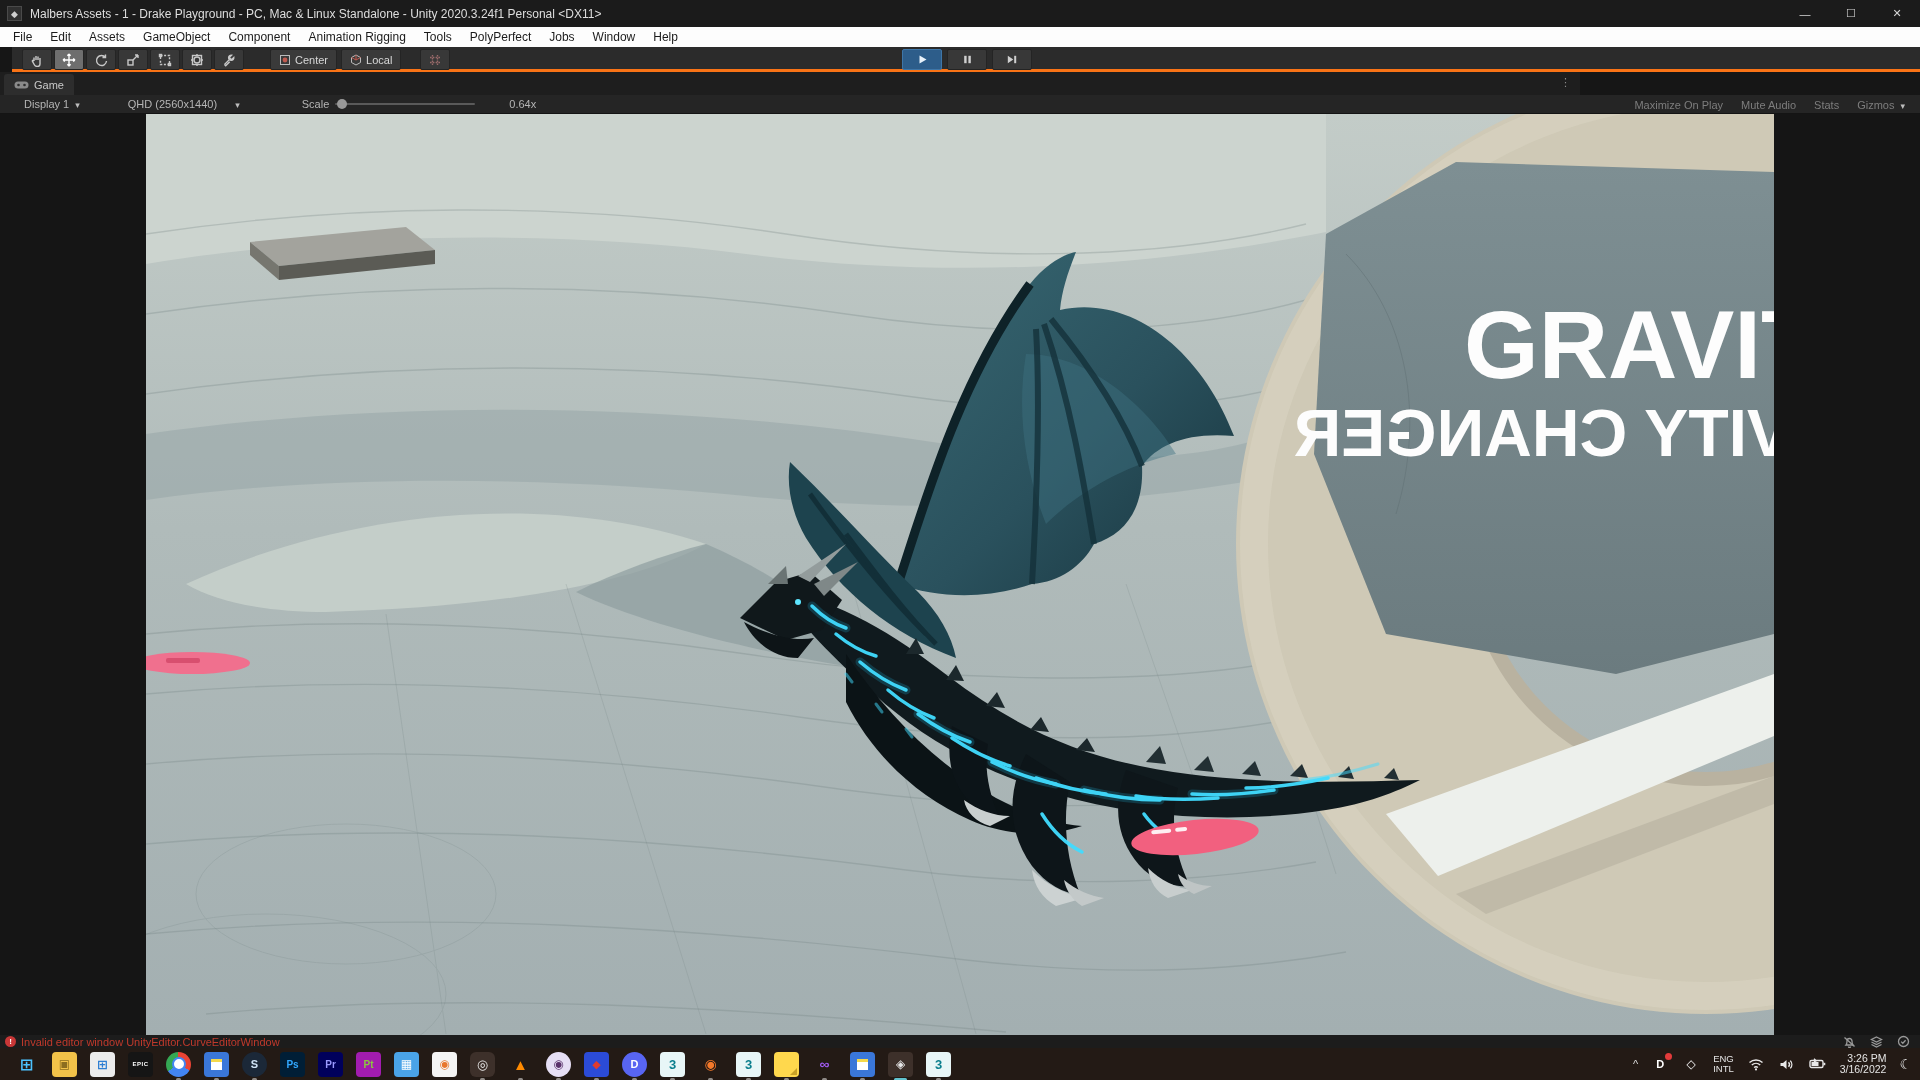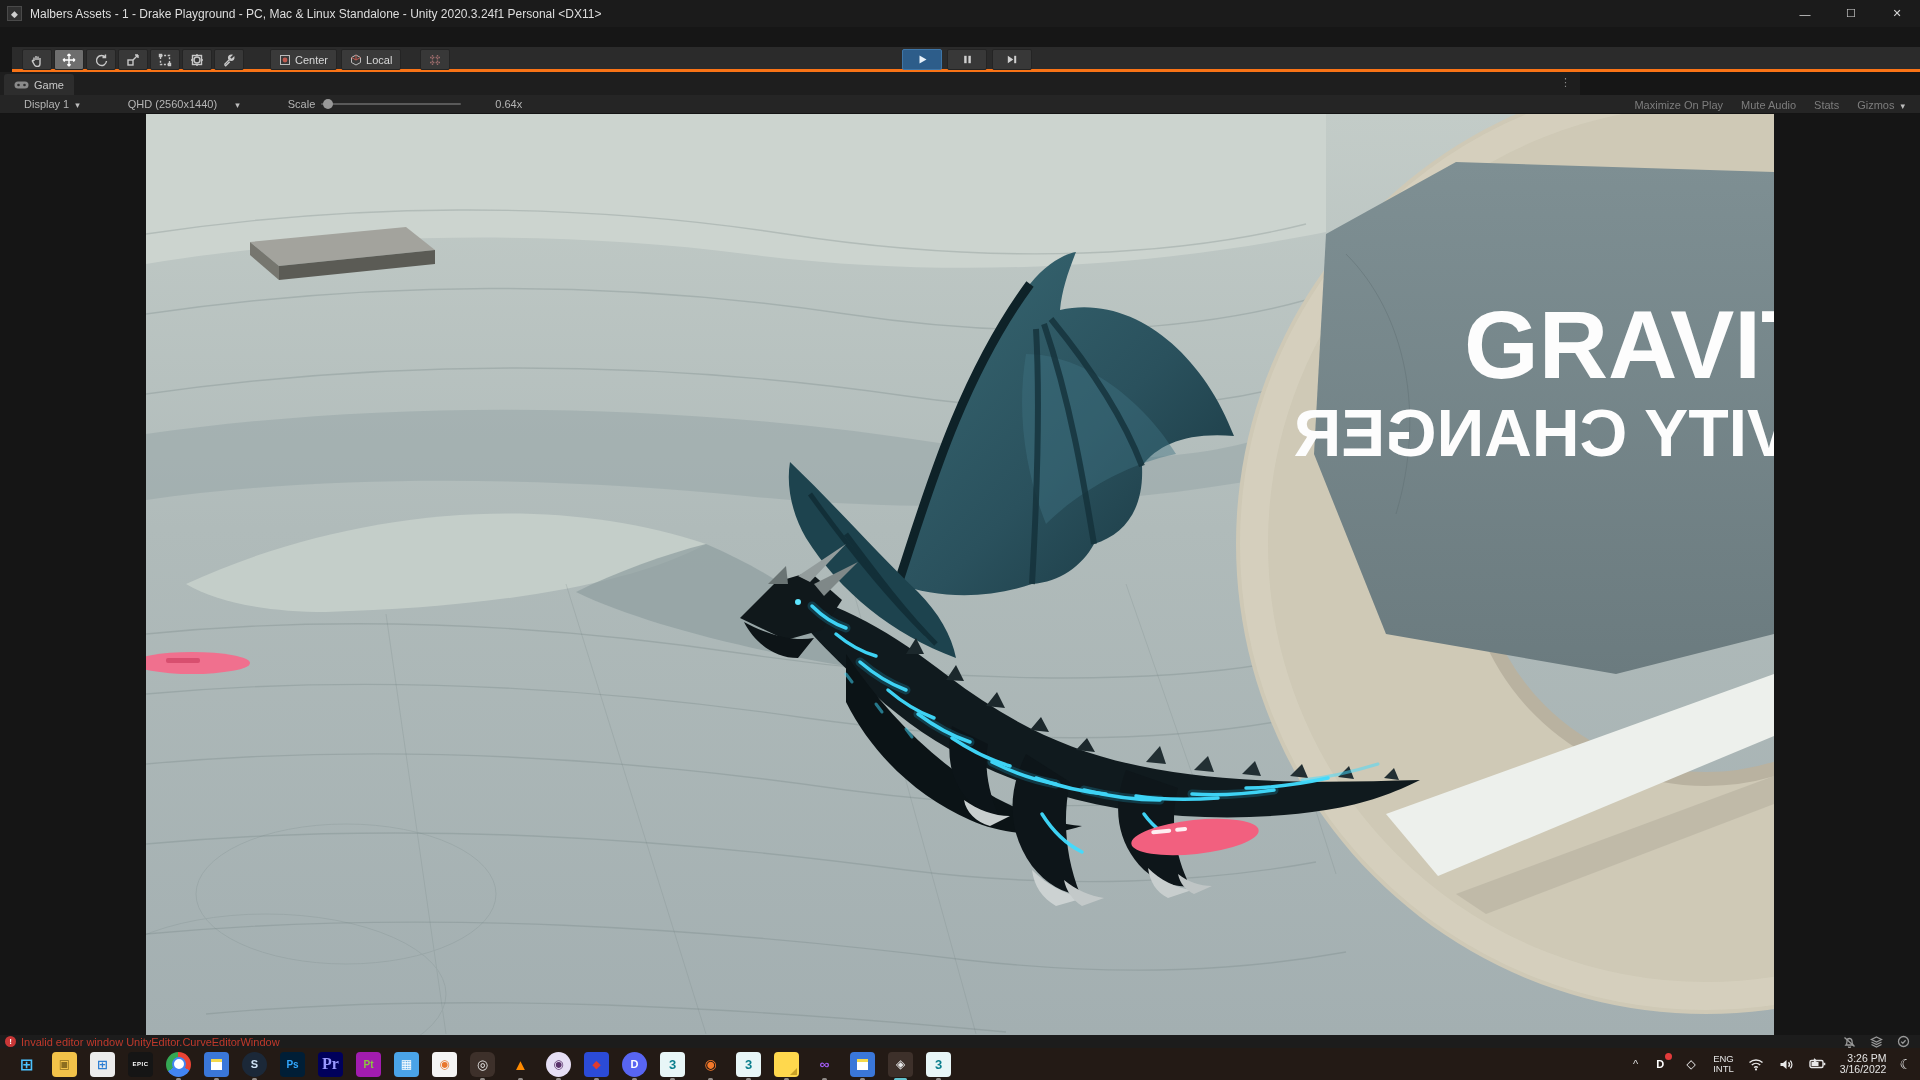--- a/index.html
+++ b/index.html
@@ -89,21 +89,21 @@
   .i-folder { background:#f2c249; color:#8c6d1f; font-size:12px; }
   .i-store { background:#ececec; color:#2f7fd3; font-size:13px; }
   .i-epic { background:#151515; color:#fff; font-size:6px; letter-spacing:.5px; }
   .i-chrome { border-radius:50%; background:conic-gradient(#ea4335 0 33%,#4285f4 33% 66%,#34a853 66% 100%); }
   .i-chrome::before { content:""; width:10px; height:10px; border-radius:50%; background:#fff;
     border:2px solid #4285f4; }
   .i-floppy { background:#3a77d9; }
   .i-floppy::before { content:""; width:11px; height:8px; background:#fff; border-top:3px solid #f5d94b; }
   .i-steam { border-radius:50%; background:#1b2838; color:#cfe3f5; font-size:11px; }
   .i-ps { background:#001e36; color:#31a8ff; font-size:10px; }
-  .i-pr { background:#00005b; color:#9999ff; font-size:16px;font-family:Liberation Serif, serif; }
+  .i-pr { background:#00005b; color:#9999ff; font-size:10px; }
   .i-pt { background:#a21caf; color:#8cc63f; font-size:10px; }
   .i-calc { background:#4aa3e8; color:#fff; font-size:12px; }
   .i-doc { background:#f4f4f4; color:#e8772e; font-size:12px; }
   .i-obs { background:#3d302a; border-radius:6px; color:#e8e8e8; font-size:13px; }
   .i-vlc { color:#ff8a00; font-size:15px; }
   .i-tor { border-radius:50%; background:#e6dff5; color:#59316b; font-size:12px; }
   .i-rb { background:#2b4bd7; color:#e03b2f; font-size:11px; }
   .i-discord { border-radius:50%; background:#5865f2; color:#fff; font-size:11px; }
   .i-max { background:#e8f6f7; color:#0b7f8e; font-size:13px; }
   .i-blender { color:#f5792a; font-size:14px; }
@@ -132,20 +132,33 @@
   <div class="titlebar">
     <div class="app-ico">◆</div>
     <span>Malbers Assets - 1 - Drake Playground - PC, Mac &amp; Linux Standalone - Unity 2020.3.24f1 Personal &lt;DX11&gt;</span>
     <div class="wincontrols">
       <div class="winbtn">—</div>
       <div class="winbtn">☐</div>
       <div class="winbtn">✕</div>
     </div>
   </div>
 
+  <div class="menubar">
+    <span>File</span>
+    <span>Edit</span>
+    <span>Assets</span>
+    <span>GameObject</span>
+    <span>Component</span>
+    <span>Animation Rigging</span>
+    <span>Tools</span>
+    <span>PolyPerfect</span>
+    <span>Jobs</span>
+    <span>Window</span>
+    <span>Help</span>
+  </div>
 
   <div class="toolbar">
     <div class="toolgrp">
       <div class="toolbtn">
         <svg width="14" height="14" viewBox="0 0 14 14">
             <path d="M4 8V4.5M6 7V3M8 7V3.5M10 8V5M4 8c-1-1-2-.5-1.5.5L4.5 12c.5 1 1.5 1.5 3 1.5S10 12.5 10 11V8"></path>
           </svg>
       </div>
       <div class="toolbtn sel">
         <svg width="14" height="14" viewBox="0 0 14 14">
@@ -240,21 +253,21 @@
 
   <div class="ctrlbar">
     <div class="cb-item">
       <span>Display 1</span>
       <span class="caret"></span>
     </div>
     <div class="cb-item" style="width:160px; justify-content:space-between">
       <span>QHD (2560x1440)</span>
       <span class="caret"></span>
     </div>
-    <div class="cb-item" style="margin-left:0">
+    <div class="cb-item" style="margin-left:14px">
       <span>Scale</span>
       <div class="slider-track">
         <div class="slider-thumb"></div>
       </div>
       <span style="margin-left:28px">0.64x</span>
     </div>
     <div class="cb-right">
       <div class="cb-item">
         <span>Maximize On Play</span>
       </div>

